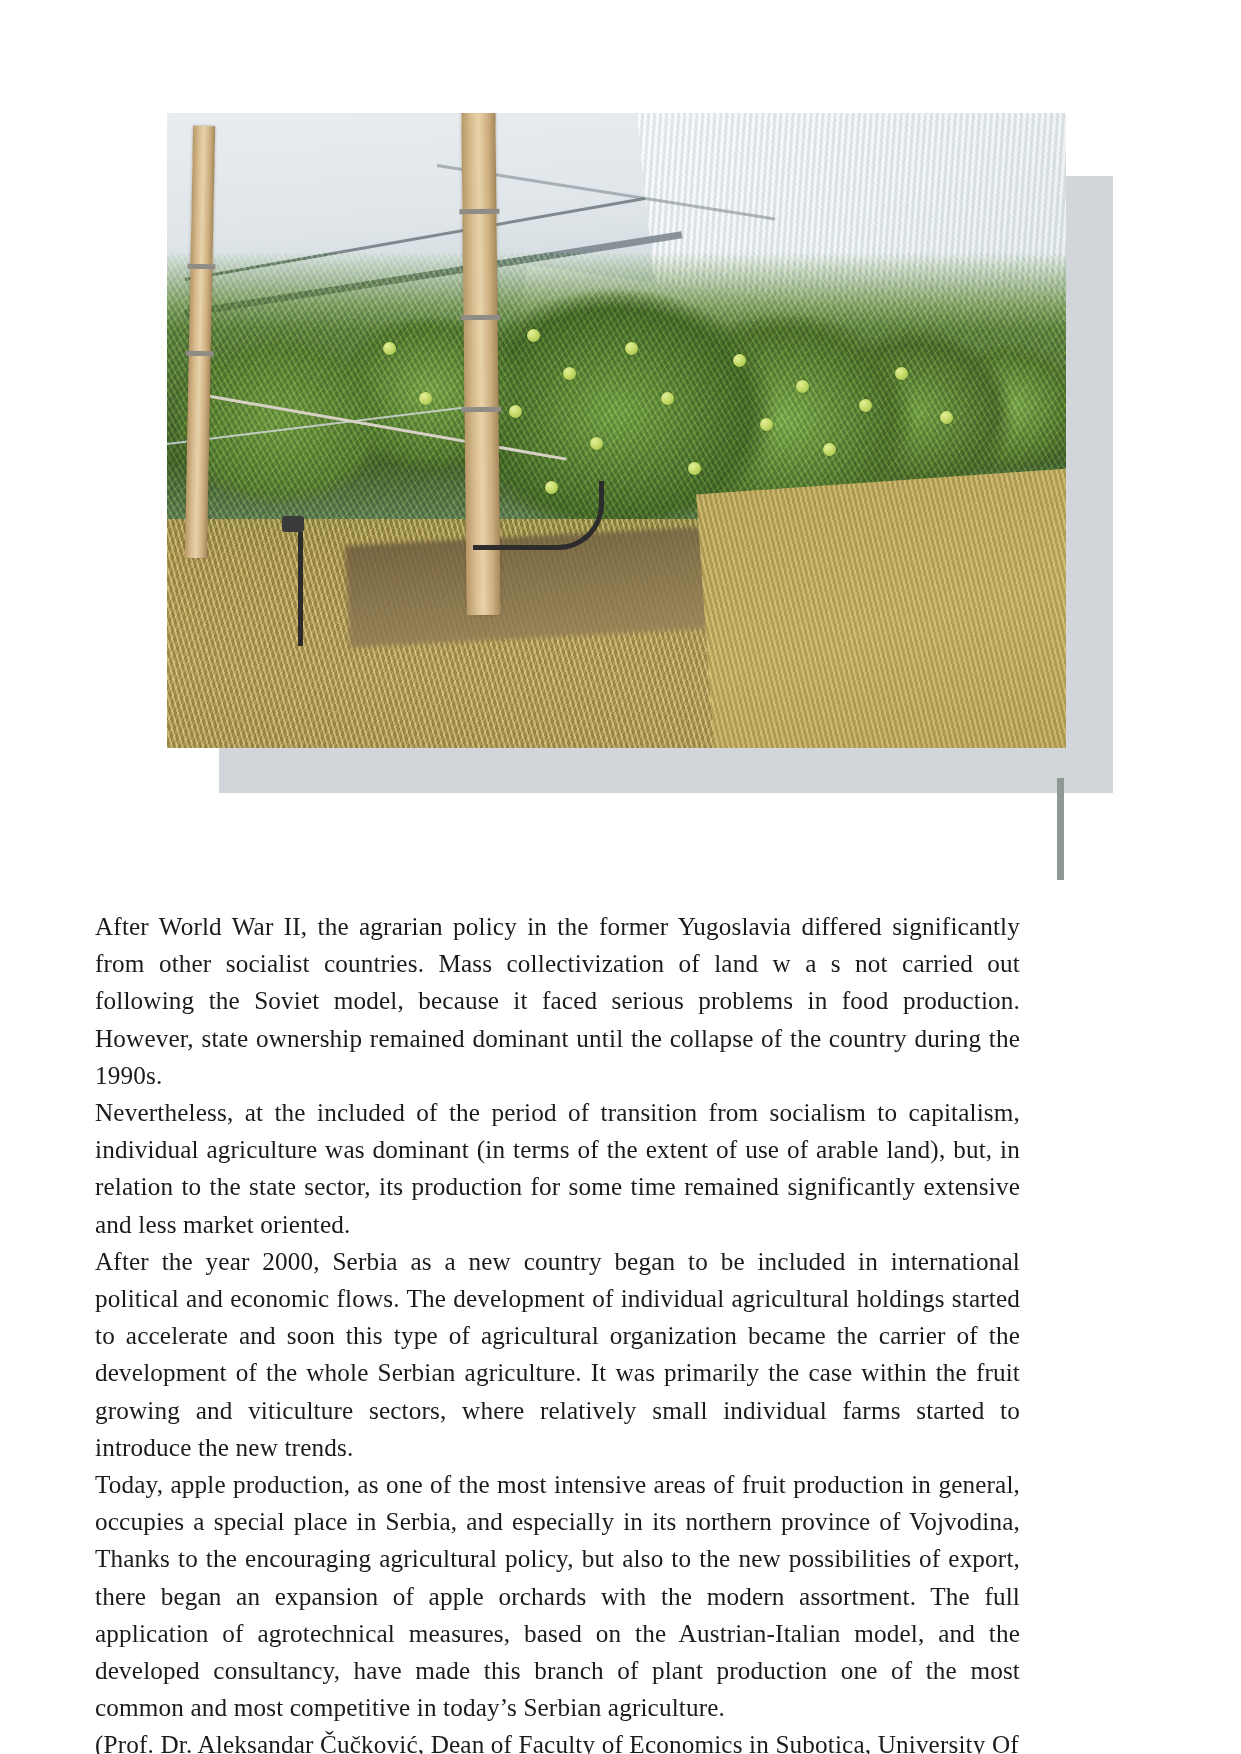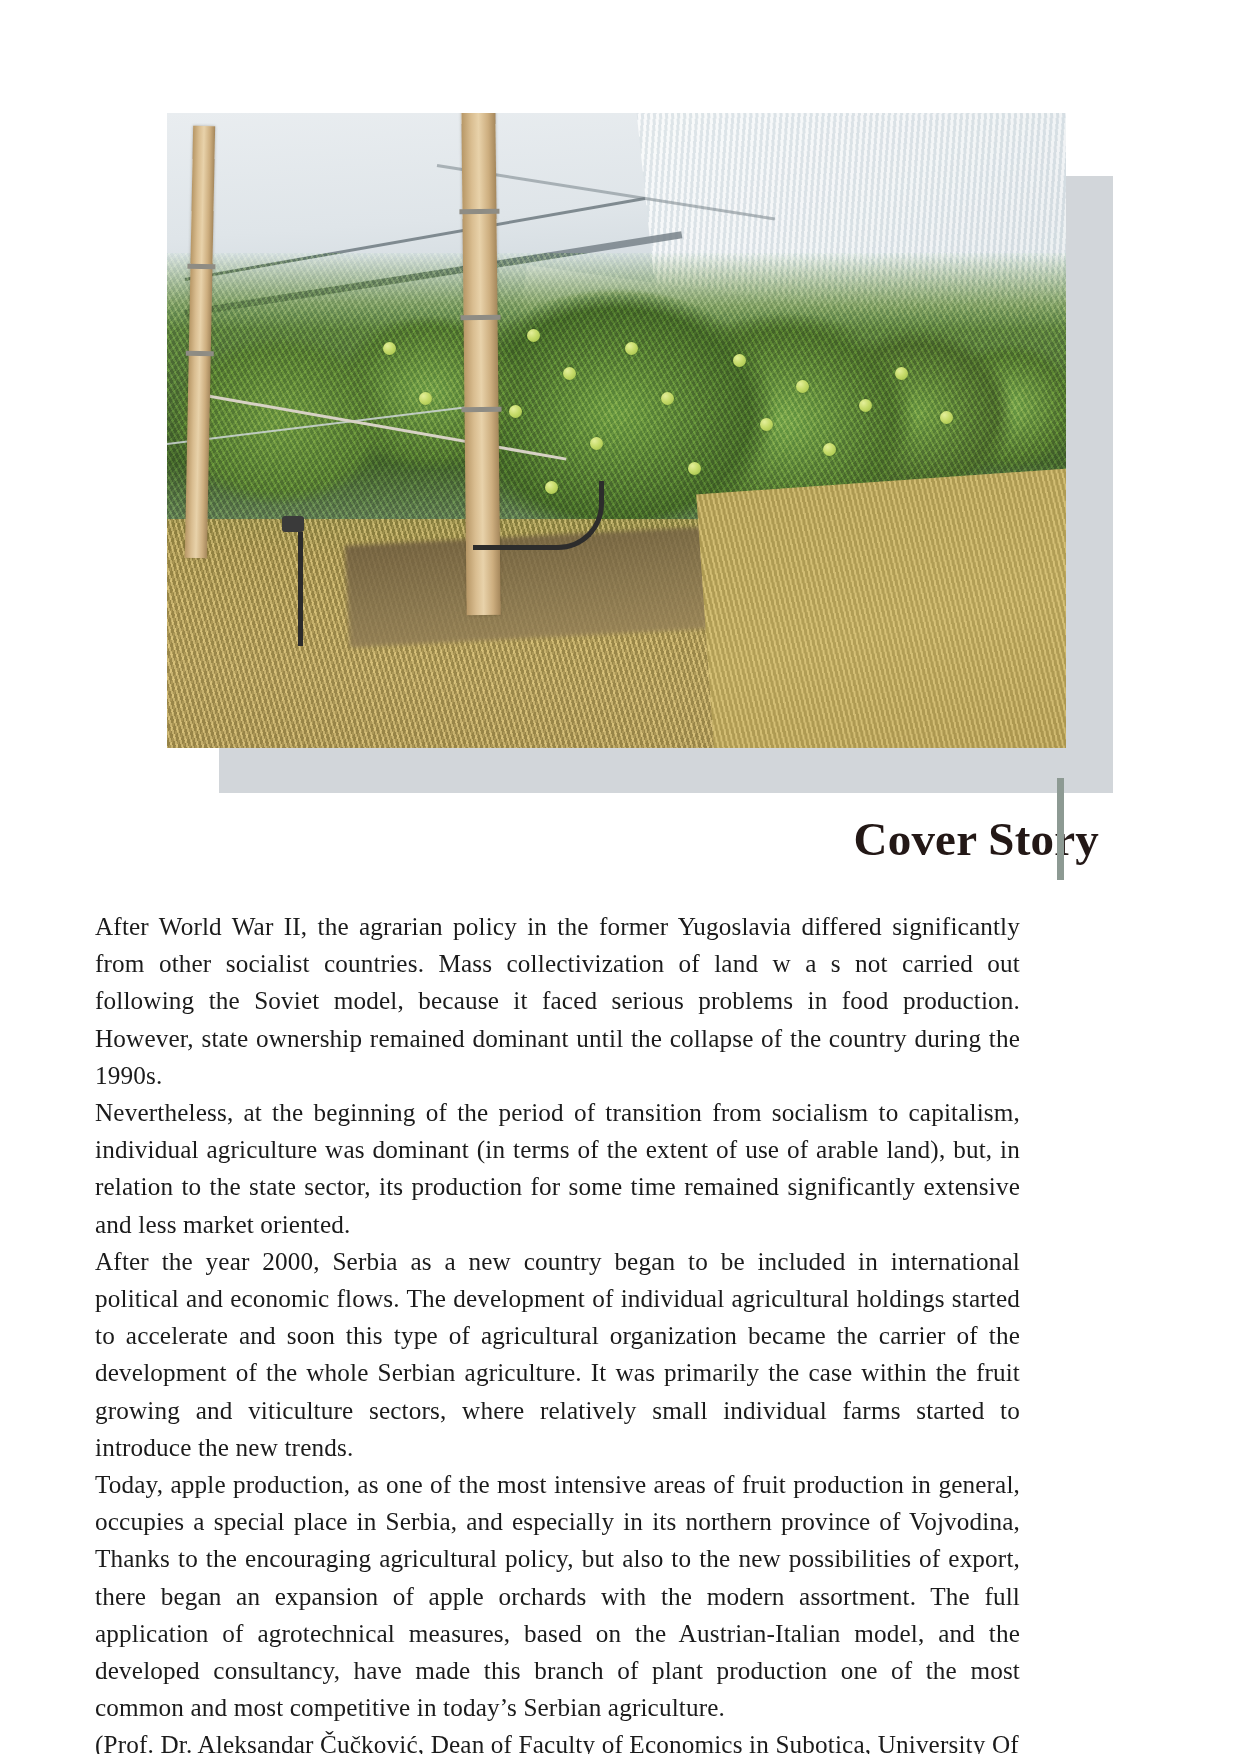--- a/index.html
+++ b/index.html
@@ -316,23 +316,22 @@
       </div>
 
       <div class="irrigation"></div>
       <div class="dripvalve"></div>
       <div class="dripstake"></div>
     </div>
   </figure>
 </div>
 
 <div class="heading-row">
-  <h1 class="cover-title">Cover Story</h1>
   <span class="title-rule"></span>
 </div>
 
 <article class="article">
   <p>After World War II, the agrarian policy in the former Yugoslavia differed significantly from other socialist countries. Mass collectivization of land w a s not carried out following the Soviet model, because it faced serious problems in food production. However, state ownership remained dominant until the collapse of the country during the 1990s.</p>
-  <p>Nevertheless, at the beginning of the period of transition from socialism to capitalism, individual agriculture was dominant (in terms of the extent of use of arable land), but, in relation to the state sector, its production for some time remained significantly extensive and less market oriented.</p>
+  <p>Nevertheless, at the included of the period of transition from socialism to capitalism, individual agriculture was dominant (in terms of the extent of use of arable land), but, in relation to the state sector, its production for some time remained significantly extensive and less market oriented.</p>
   <p>After the year 2000, Serbia as a new country began to be included in international political and economic flows. The development of individual agricultural holdings started to accelerate and soon this type of agricultural organization became the carrier of the development of the whole Serbian agriculture. It was primarily the case within the fruit growing and viticulture sectors, where relatively small individual farms started to introduce the new trends.</p>
   <p>Today, apple production, as one of the most intensive areas of fruit production in general, occupies a special place in Serbia, and especially in its northern province of Vojvodina, Thanks to the encouraging agricultural policy, but also to the new possibilities of export, there began an expansion of apple orchards with the modern assortment. The full application of agrotechnical measures, based on the Austrian-Italian model, and the developed consultancy, have made this branch of plant production one of the most common and most competitive in today’s Serbian agriculture.</p>
   <p class="last-flush">(Prof. Dr. Aleksandar Čučković, Dean of Faculty of Economics in Subotica, University Of Novi Sad, Subotica, Serbia.)</p>
 </article>
 
 </body></html>

